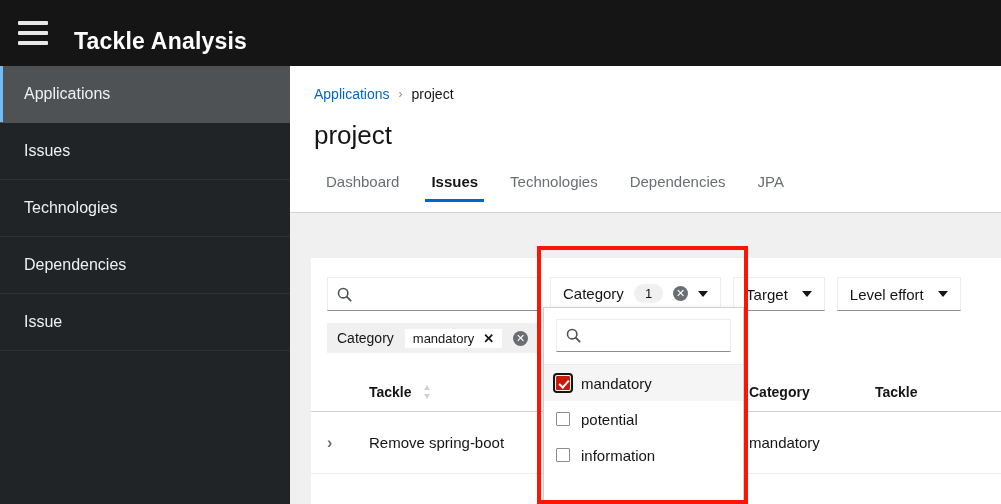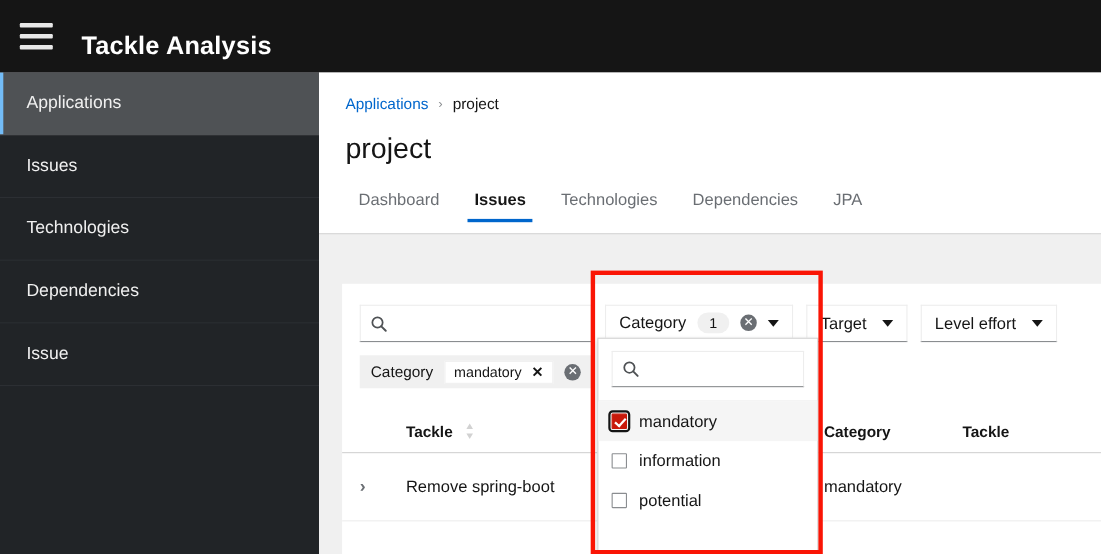--- a/index.html
+++ b/index.html
@@ -403,23 +403,23 @@
         <input type="text" value="" placeholder="" style="">
       </div>
     </div>
 
     <div class="dd-option selected">
       <span class="cb checked"></span>
       <span>mandatory</span>
     </div>
     <div class="dd-option">
       <span class="cb"></span>
-      <span>information</span>
+      <span>potential</span>
     </div>
     <div class="dd-option">
       <span class="cb"></span>
-      <span>potential</span>
+      <span>information</span>
     </div>
   </div>
 
   <div class="annotation-box"></div>
 
 </div>
 
 </body></html>

